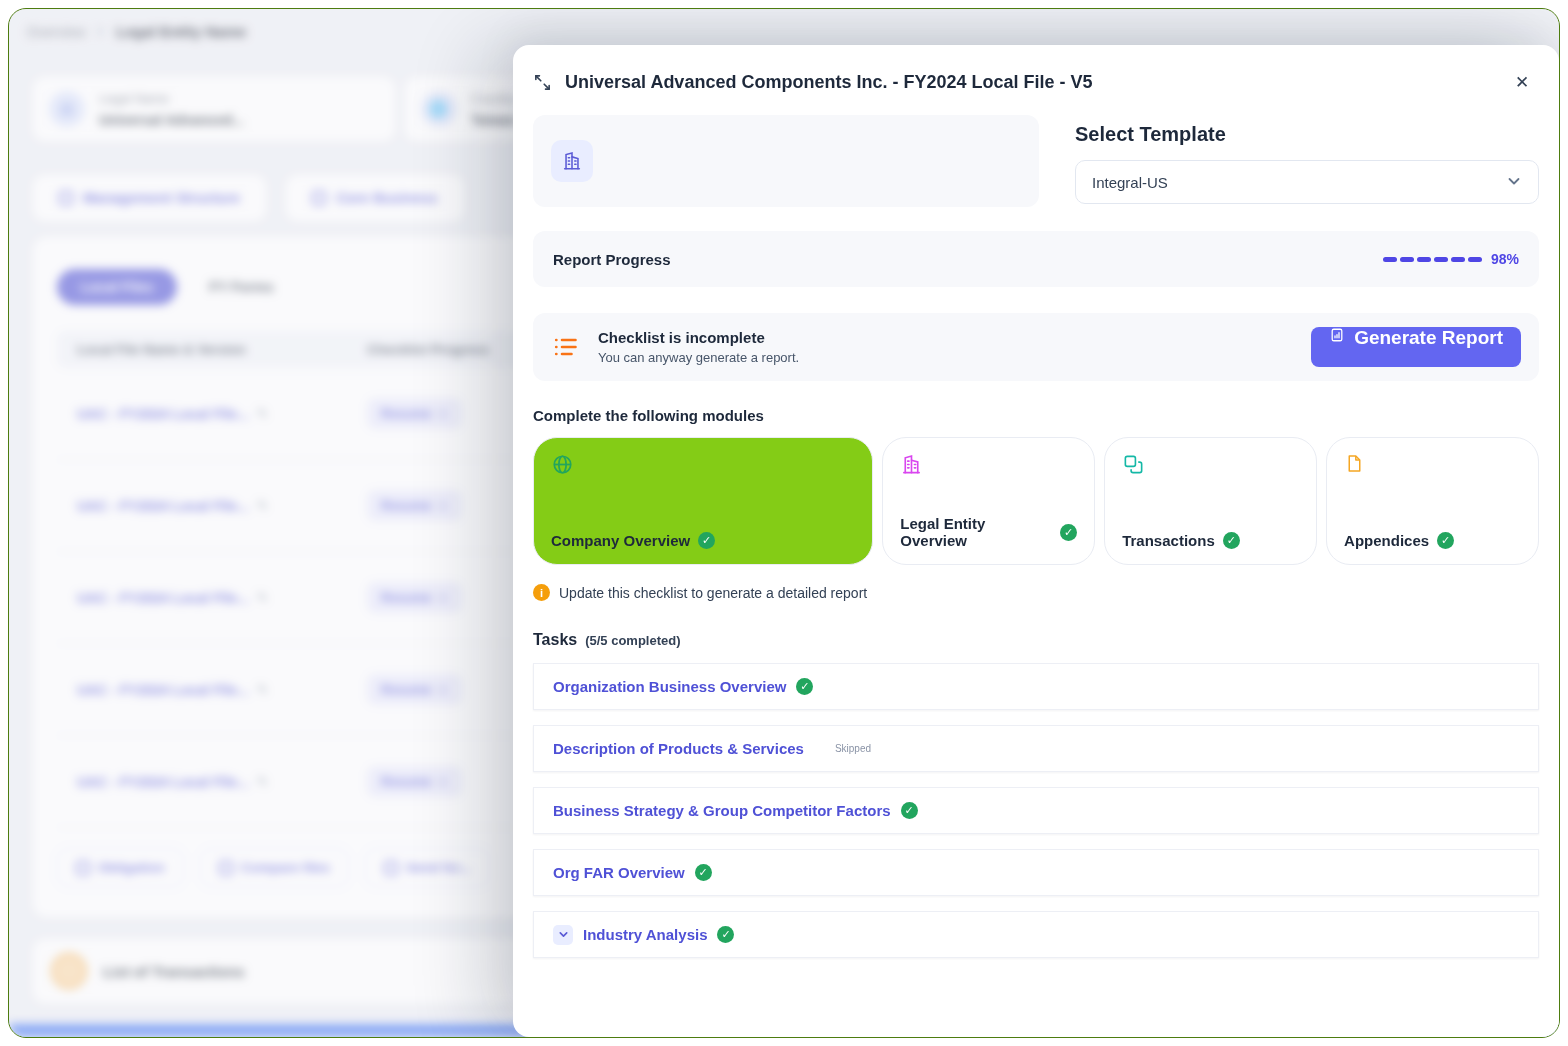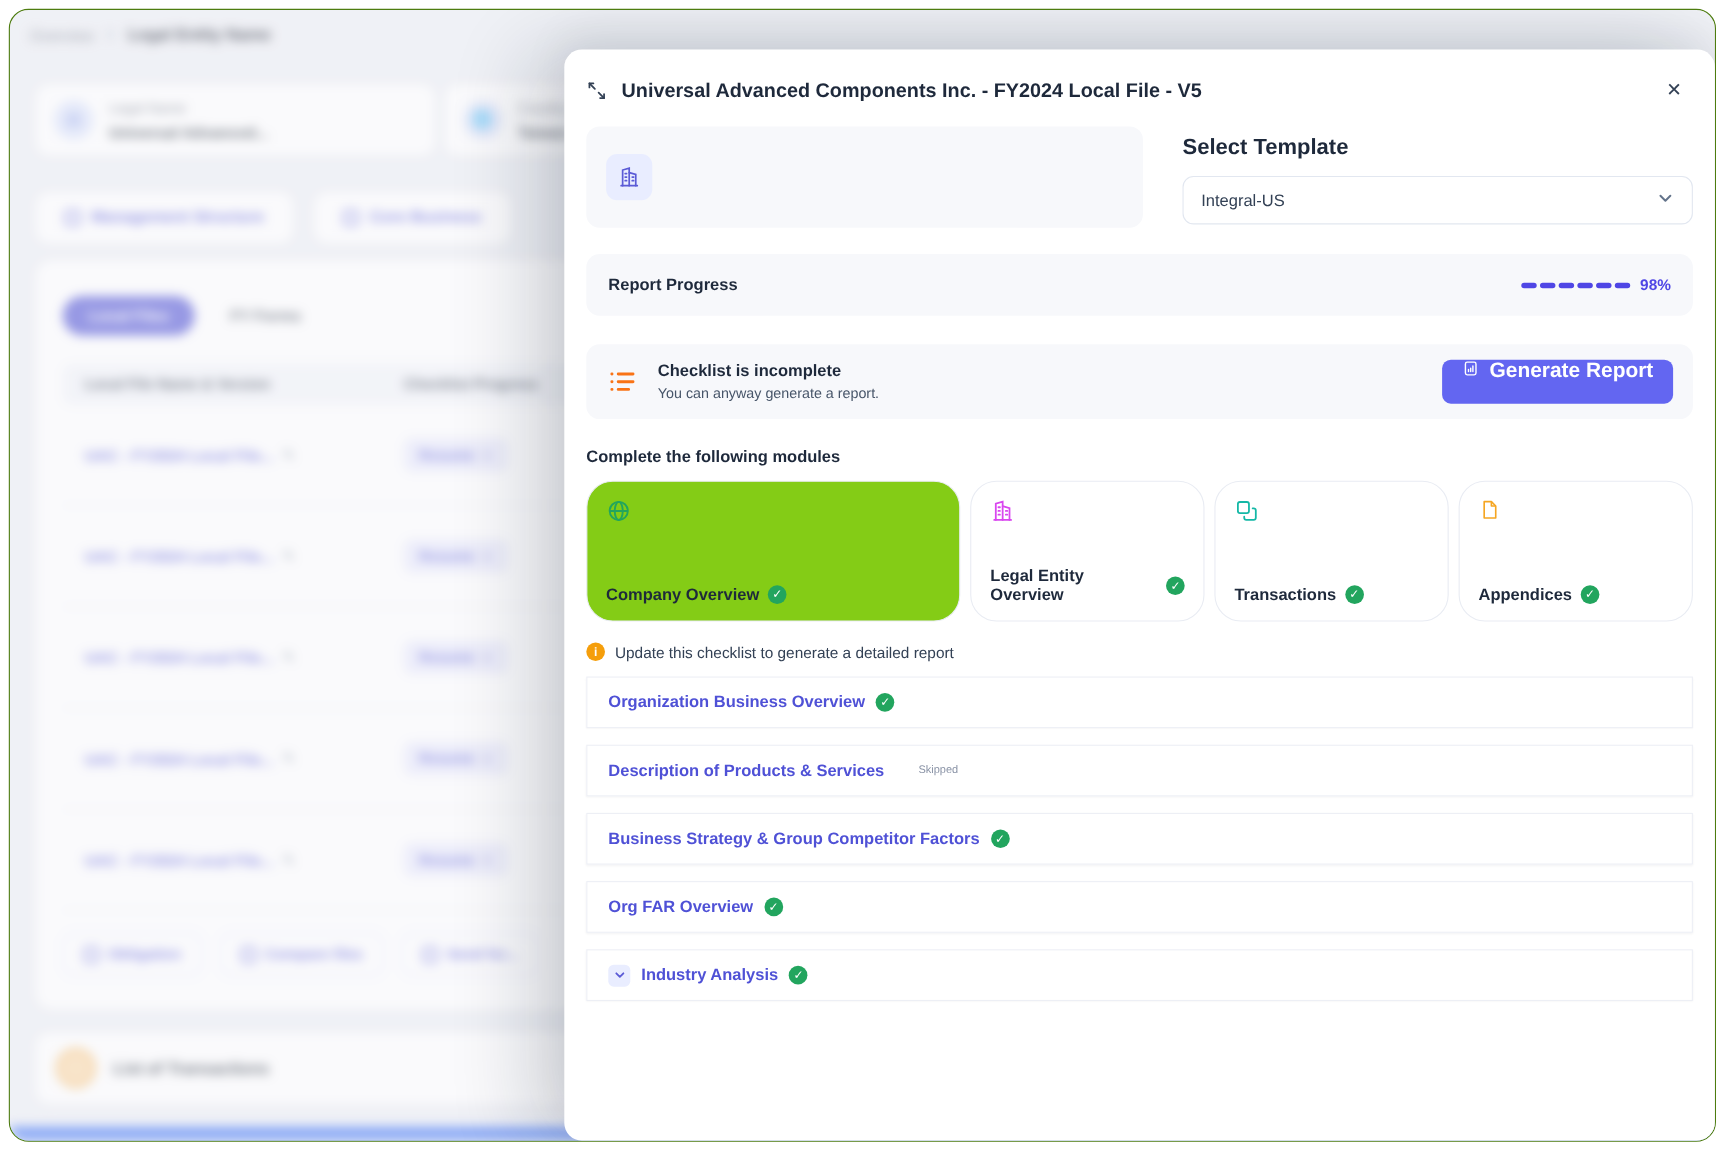--- a/index.html
+++ b/index.html
@@ -341,20 +341,24 @@
             <span class="check">✓</span>
           </span>
         </div>
       </div>
 
       <div class="note">
         <span class="note-icon">i</span>
         <span>Update this checklist to generate a detailed report</span>
       </div>
 
+      <div class="tasks-head">
+        <span class="tasks-title">Tasks</span>
+        <span class="tasks-count">(5/5 completed)</span>
+      </div>
 
       <div class="task-list">
         <div class="task">
           <span class="task-label">Organization Business Overview</span>
           <span class="check">✓</span>
         </div>
         <div class="task">
           <span class="task-label">Description of Products &amp; Services</span>
           <span class="skipped">Skipped</span>
         </div>

